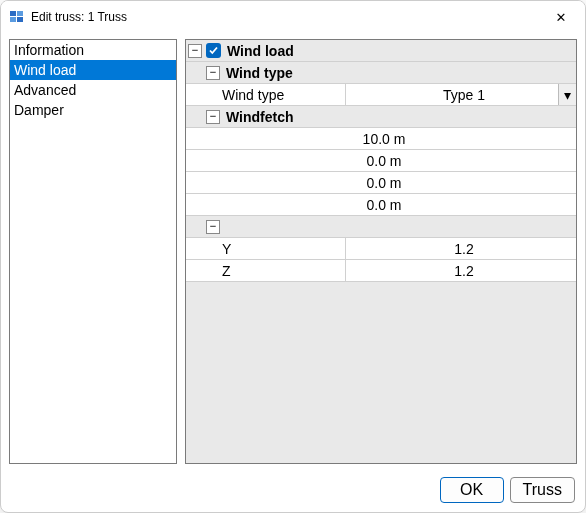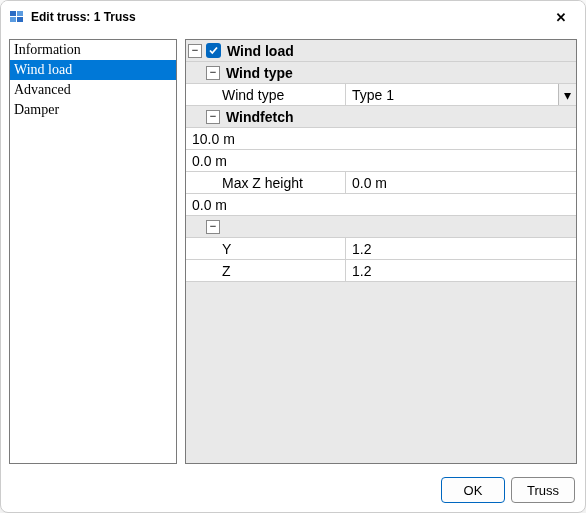--- a/index.html
+++ b/index.html
@@ -20,21 +20,20 @@
     flex-direction: column;
     overflow: hidden;
     box-shadow: 0 4px 20px rgba(0,0,0,0.15);
   }
   .titlebar {
     height: 32px;
     display: flex;
     align-items: center;
     padding: 0 2px 0 8px;
     background: #fff;
-    font-weight: bold;
   }
   .titlebar .appicon {
     width: 16px; height: 16px;
     margin-right: 6px;
     display: flex; align-items: center; justify-content: center;
   }
   .titlebar .title {
     flex: 1;
     font-size: 12px;
     color: #000;
@@ -57,21 +56,20 @@
     width: 168px;
     border: 1px solid #7a7a7a;
     background: #fff;
     overflow: auto;
   }
   .sidebar-item {
     padding: 1px 4px;
     font-size: 14px;
     line-height: 18px;
     cursor: default;
-    font-family: Liberation Serif, serif;
   }
   .sidebar-item.selected {
     background: #0078d7;
     color: #fff;
   }
 
   .proppanel {
     flex: 1;
     border: 1px solid #7a7a7a;
     background: #e9e9e9;
@@ -123,20 +121,21 @@
     align-items: center;
     flex-shrink: 0;
   }
   .pg-propval {
     flex: 1;
     padding-left: 6px;
     height: 100%;
     display: flex;
     align-items: center;
     position: relative;
+    justify-content: center;
   }
   .pg-dropdown-btn {
     width: 18px;
     height: 100%;
     border-left: 1px solid #bbb;
     background: #efefef;
     display: flex; align-items: center; justify-content: center;
     position: absolute;
     right: 0; top: 0;
   }
@@ -149,21 +148,21 @@
     align-items: center;
     padding: 0 10px;
     gap: 6px;
   }
   .btn {
     min-width: 64px;
     height: 26px;
     border: 1px solid #888;
     background: #fdfdfd;
     border-radius: 4px;
-    font-size: 13px;
+    font-size: 16px;
     padding: 0 12px;
     display: flex;
     align-items: center;
     justify-content: center;
     cursor: default;
   }
   .btn.default {
     border: 1px solid #0067c0;
   }
 </style>
@@ -232,23 +231,20 @@
         <div class="pg-propval">
             <span>10.0 m</span>
           </div>
       </div>
       <div class="pg-row pg-proprow">
         <div class="pg-propval">
             <span>0.0 m</span>
           </div>
       </div>
       <div class="pg-row pg-proprow">
-        <div class="pg-propname">
-            <span class="indent-2">Max Z height</span>
-          </div>
         <div class="pg-propval">
             <span>0.0 m</span>
           </div>
       </div>
       <div class="pg-row pg-proprow">
         <div class="pg-propval">
             <span>0.0 m</span>
           </div>
       </div>
 

